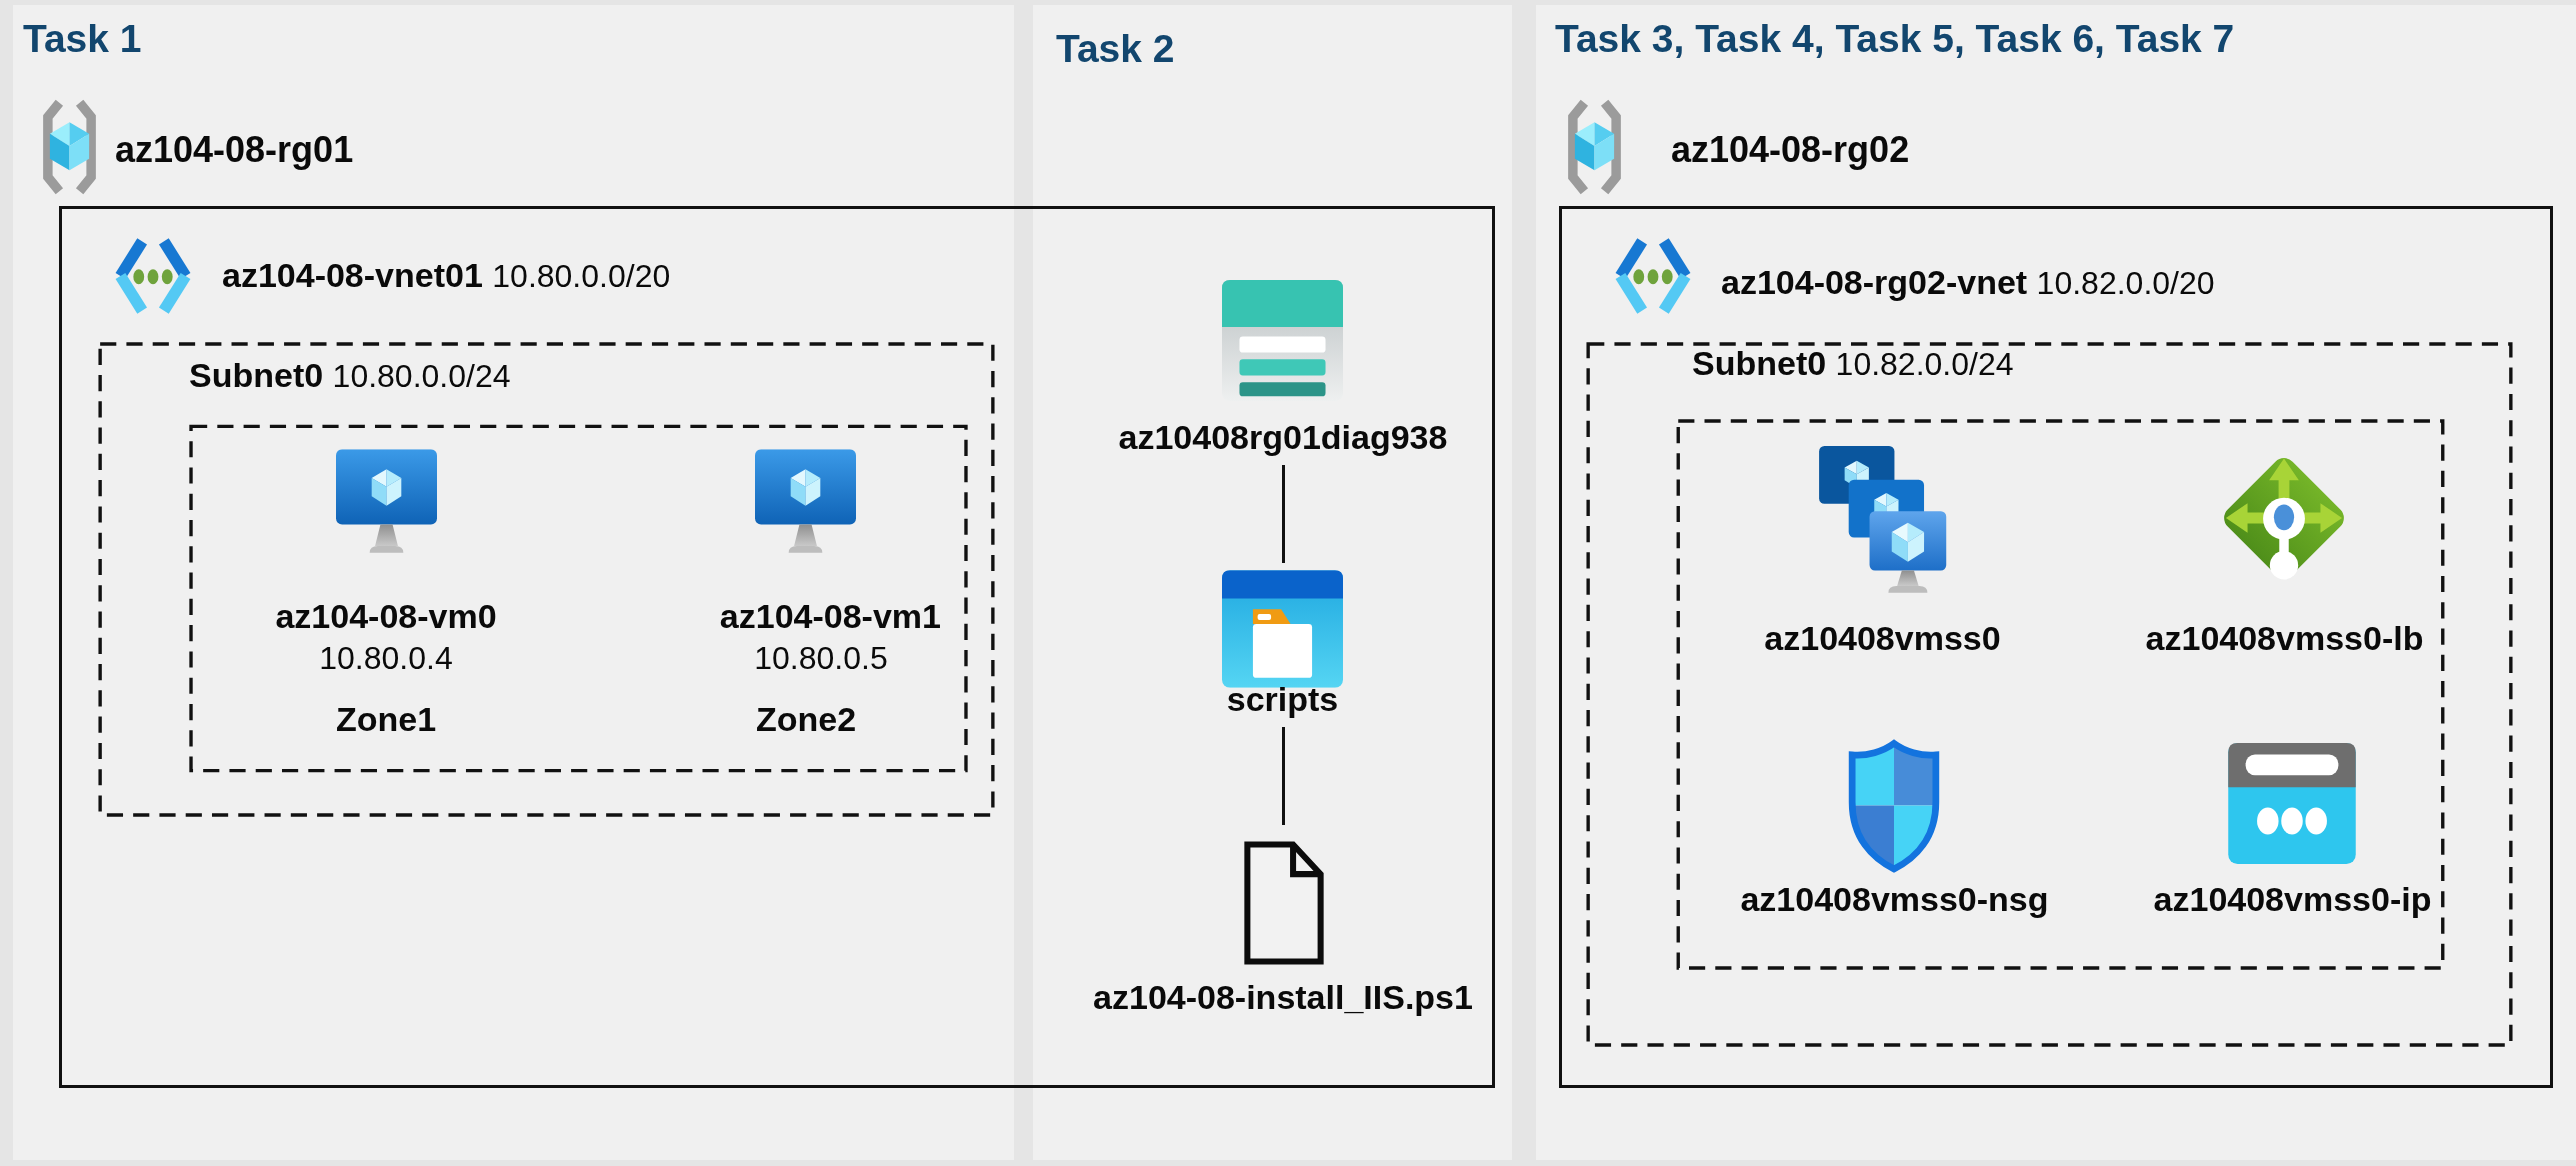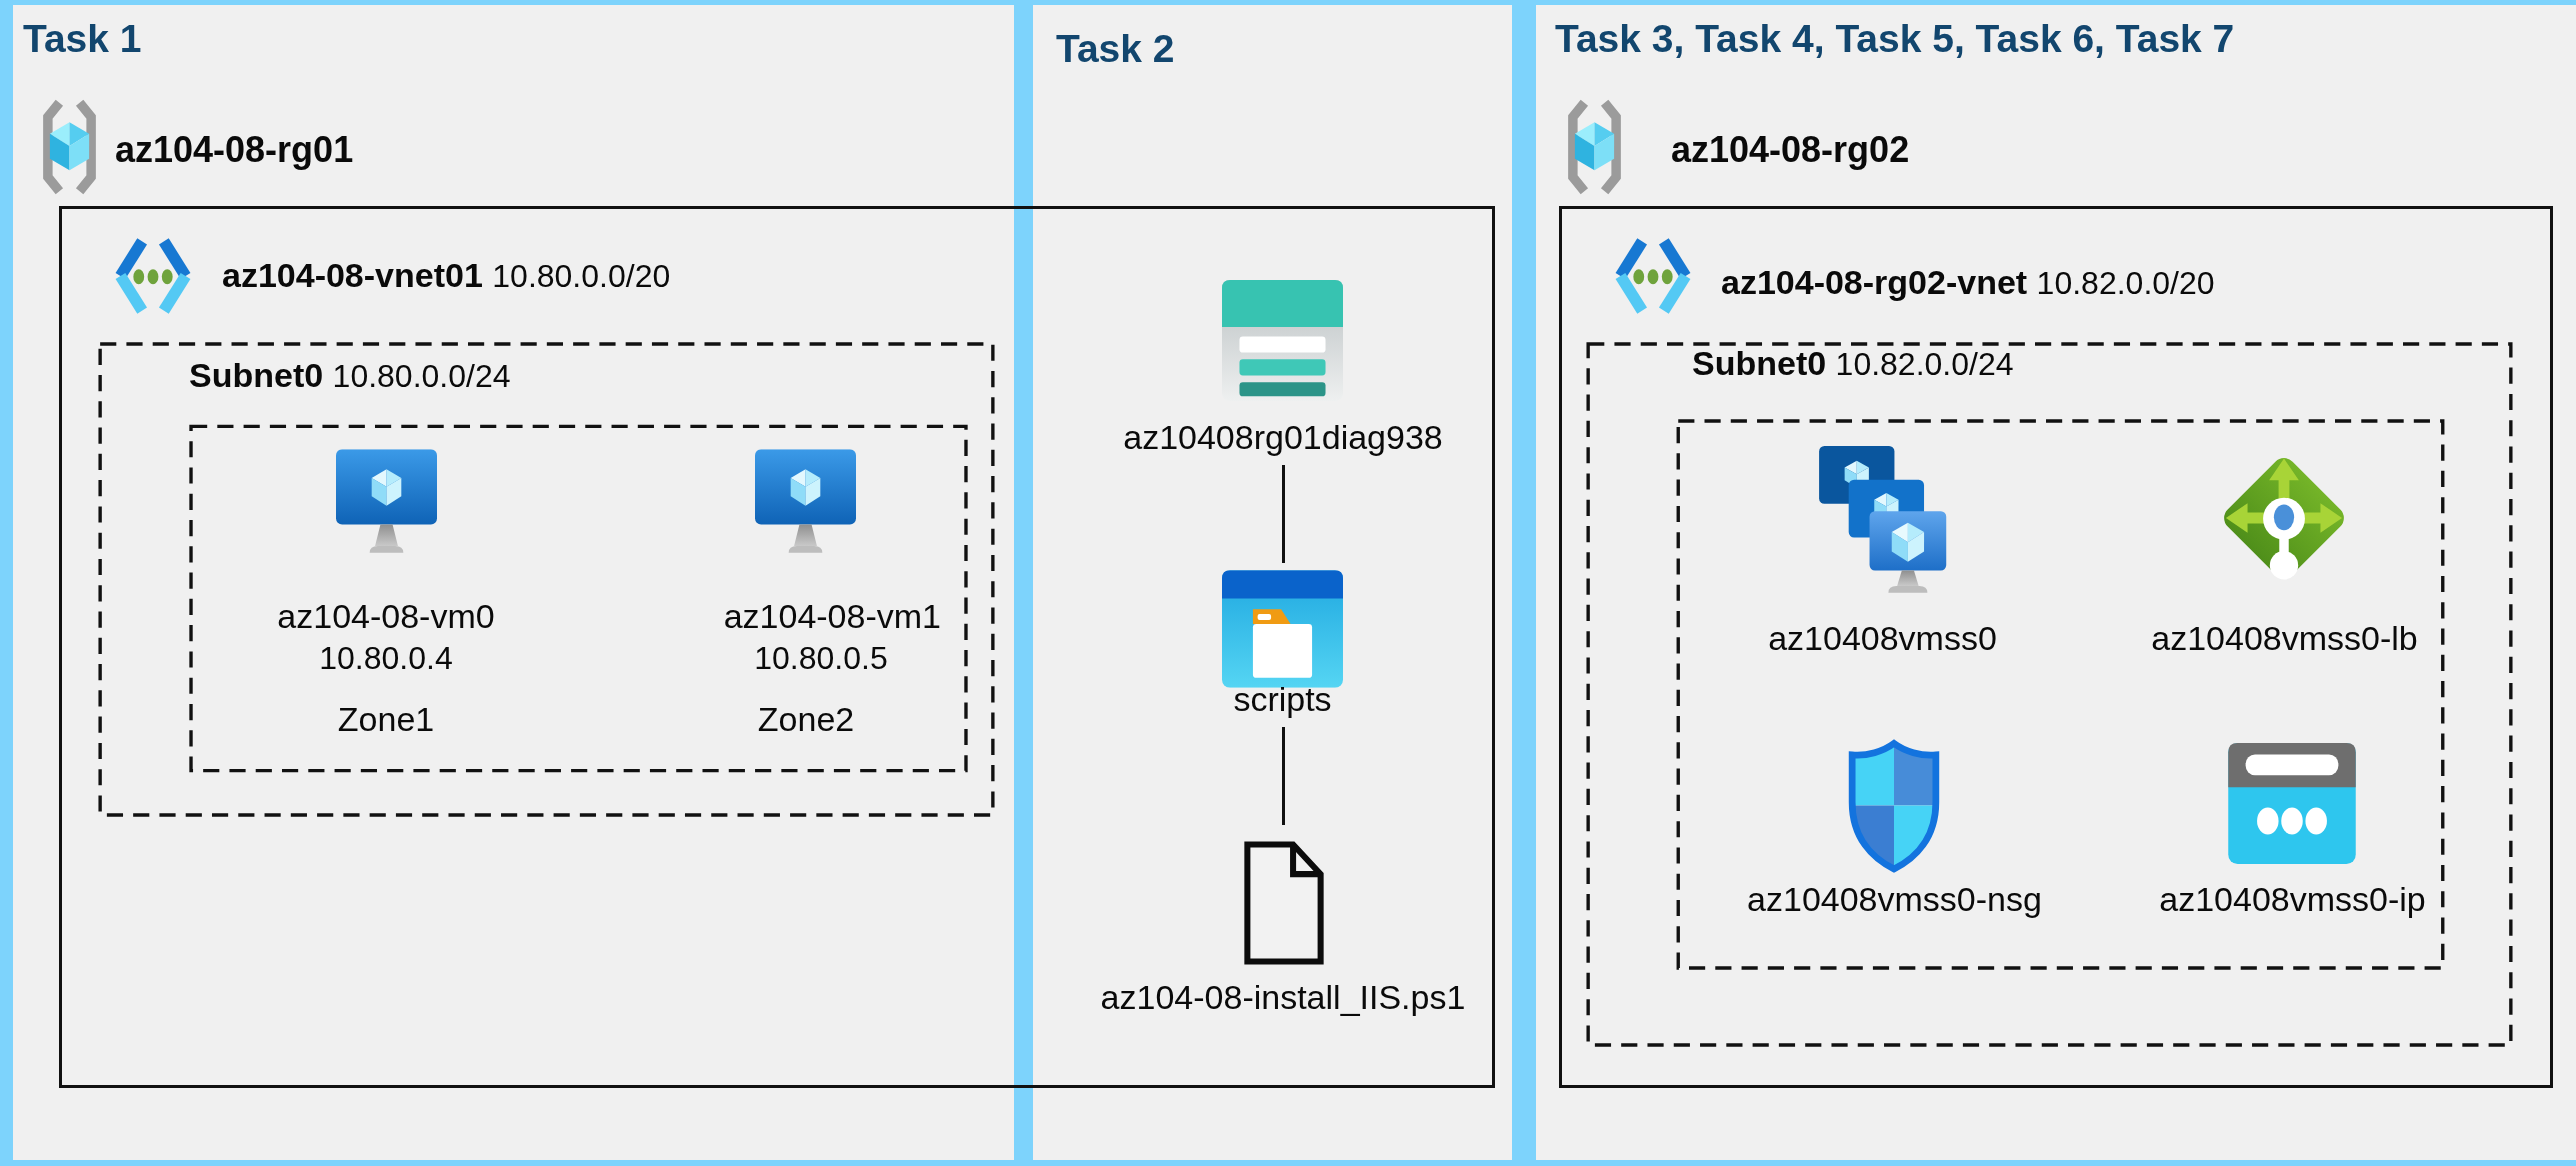--- a/index.html
+++ b/index.html
@@ -1,31 +1,31 @@
 <!DOCTYPE html>
 <html style="font-size:10.8px"><head>
 <meta charset="utf-8">
 <style>
   html,body{margin:0;padding:0;background:#ffffff;}
   #canvas{
     position:relative; width:2576px; height:1166px; overflow:hidden;
-    background:#7dd3fc;
+    background:#e5e5e5;
     font-family:"Liberation Sans", sans-serif;
     color:#0a0a0a;
   }
   .col{position:absolute; top:5.4px; height:1155px; background:#f0f0f0;}
   .task-header{
     position:absolute; font-size:39px; font-weight:700; color:#12466e;
     line-height:1.1; white-space:nowrap;
   }
   .solid-box{position:absolute; border:3.4px solid #111; box-sizing:border-box; background:transparent;}
   .dashed-box{position:absolute;}
   .res-label{position:absolute; font-size:34px; font-weight:700; line-height:1.15; white-space:nowrap;}
   .res-label .reg{font-weight:400; font-size:32px;}
-  .c-label{position:absolute; font-size:34px; font-weight:400; line-height:1.15; text-align:center; white-space:nowrap;}
+  .c-label{position:absolute; font-size:34px; font-weight:700; line-height:1.15; text-align:center; white-space:nowrap;}
   .c-label.reg{font-weight:400; font-size:32px;}
   .icon{position:absolute;}
   .connector{position:absolute; width:2.7px; background:#111;}
 </style>
 </head>
 <body>
 
 <svg width="0" height="0" style="position:absolute" aria-hidden="true">
   <defs>
     <linearGradient id="g-vm" x1="0" y1="0" x2="0" y2="1">

